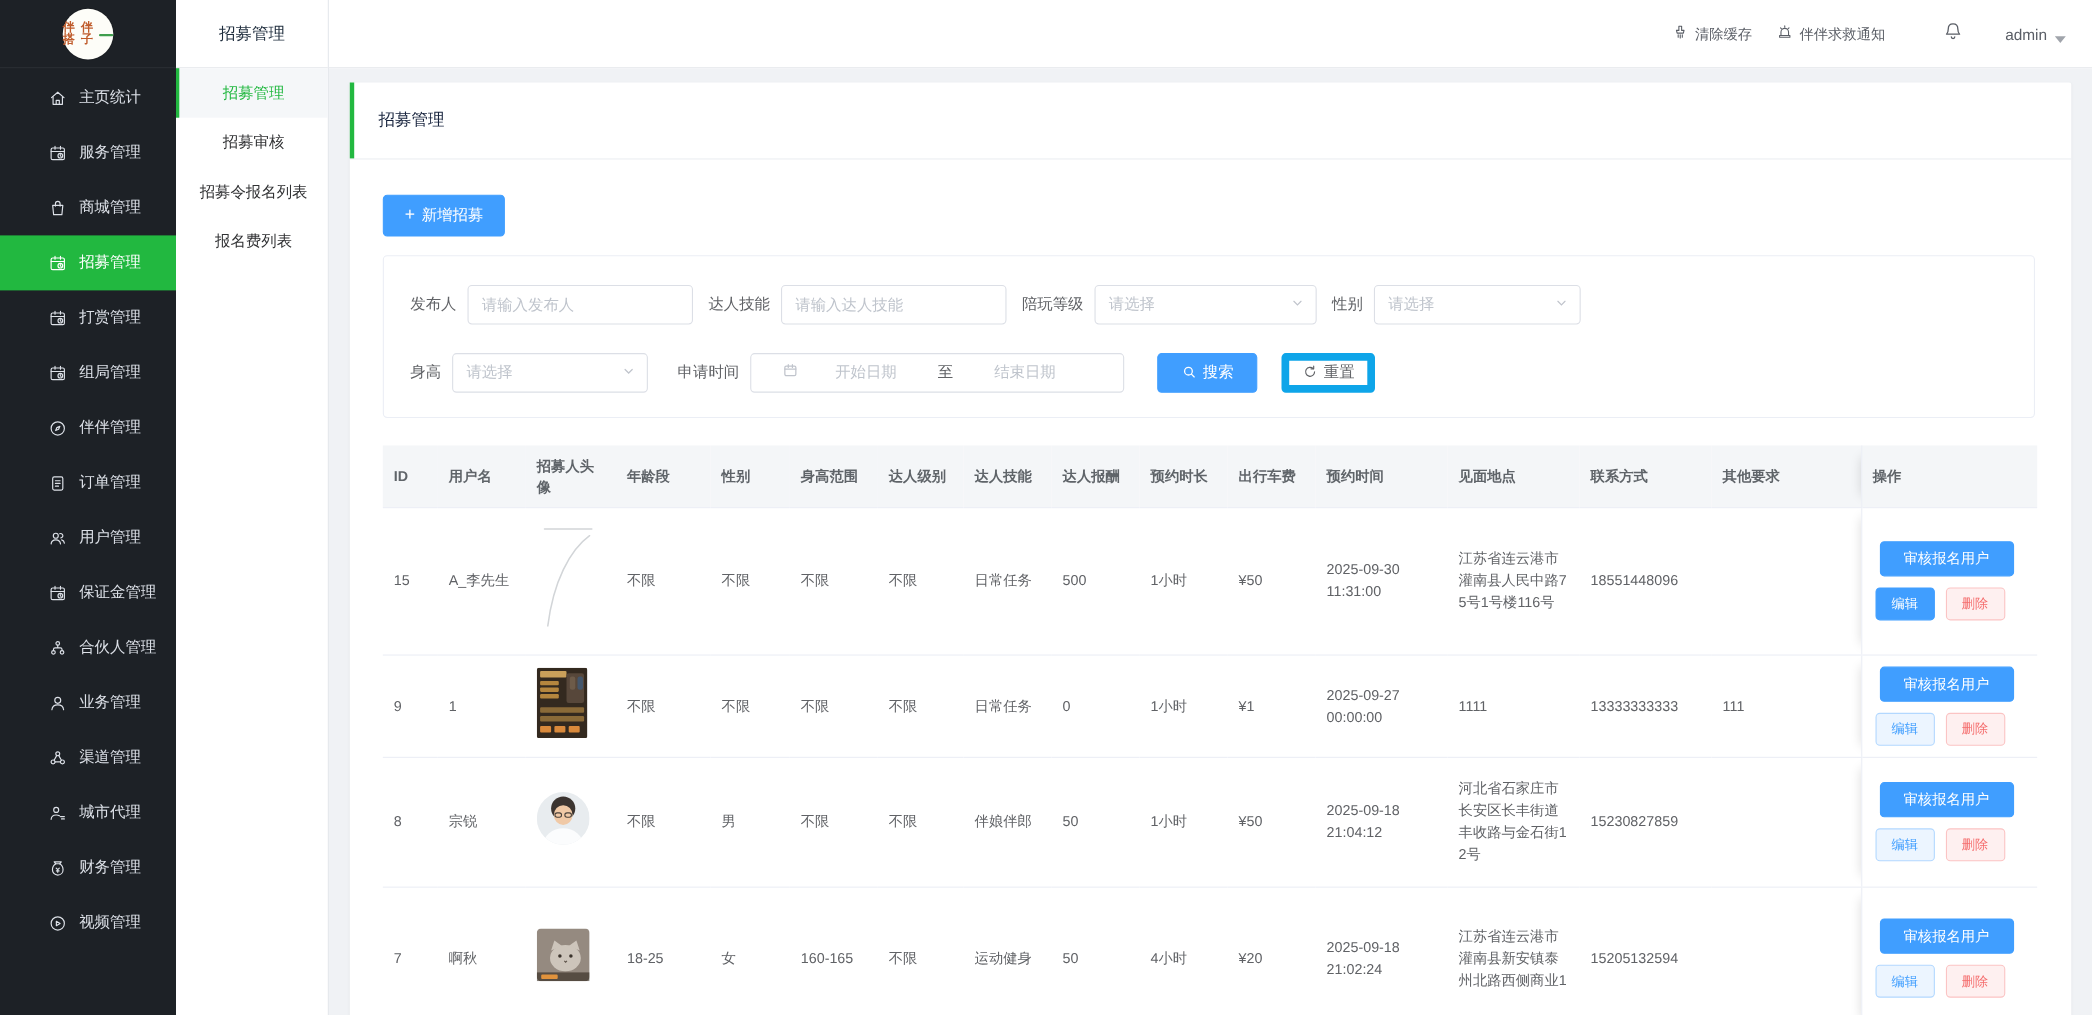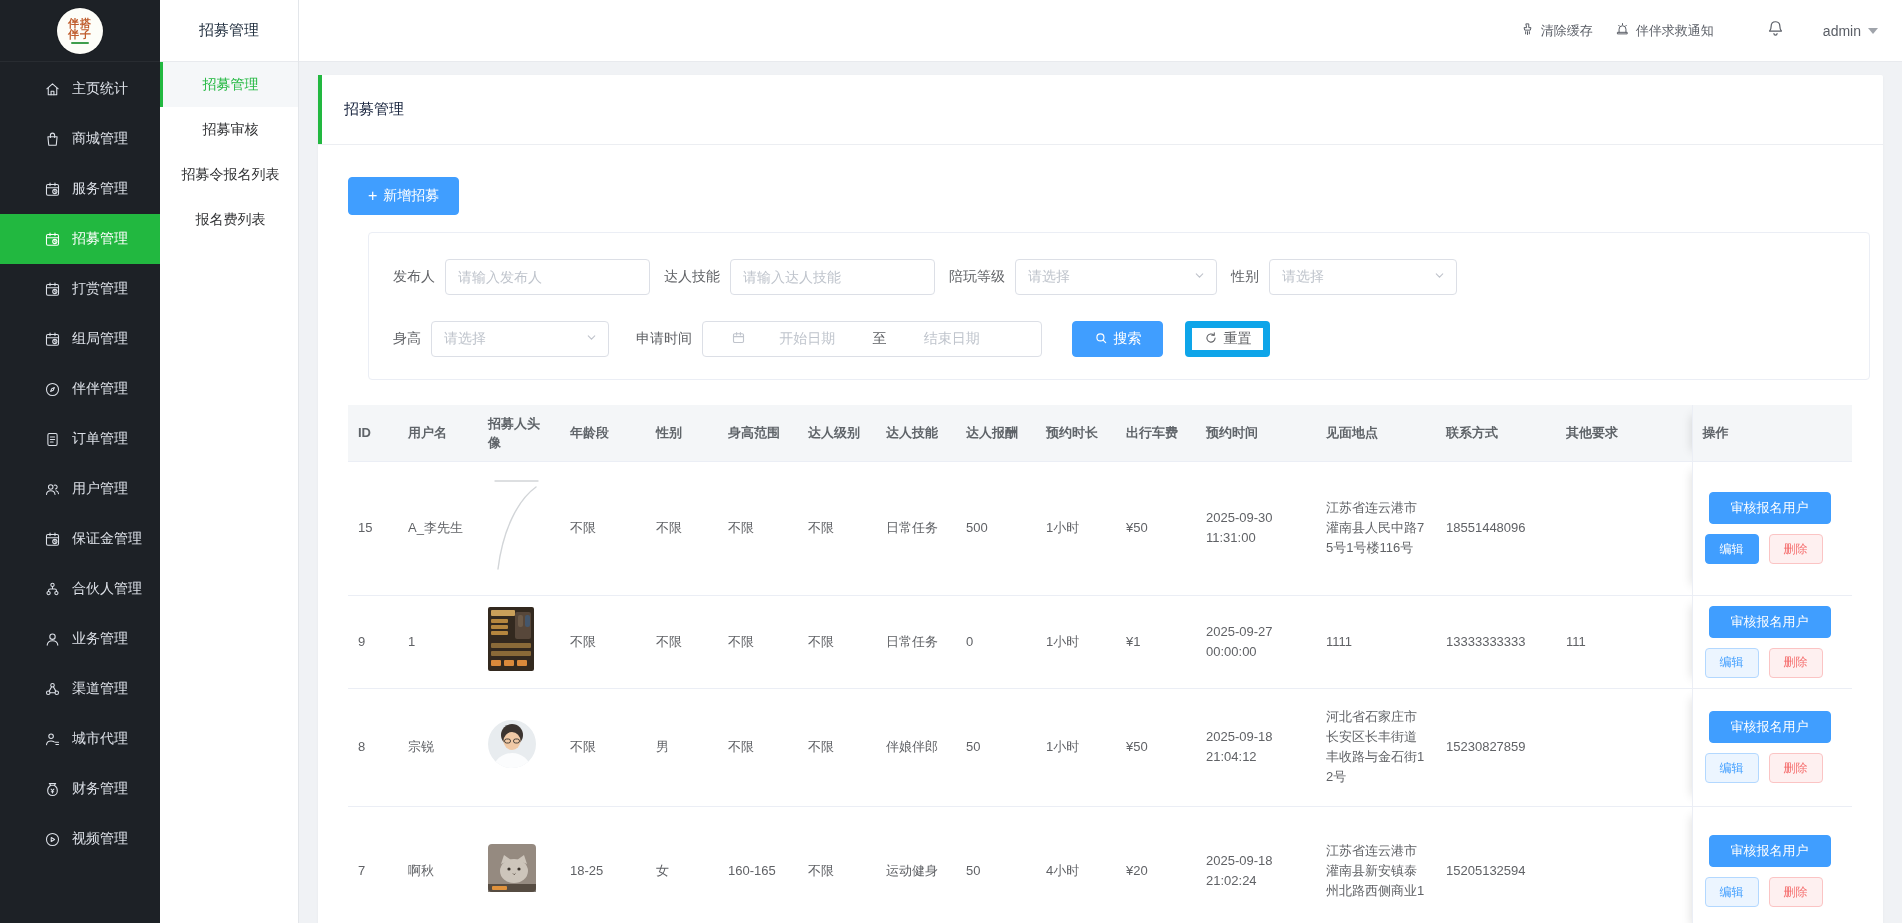--- a/index.html
+++ b/index.html
@@ -7,21 +7,21 @@
     --side-bg:#1d2126; --page-bg:#f0f2f5; --border:#ebeef5;
     --txt:#606266; --txt-light:#909399; --ph:#bfc4cc;
   }
   *{margin:0;padding:0;box-sizing:border-box;font-family:"Liberation Sans","DejaVu Sans",sans-serif;}
   html,body{width:1902px;height:923px;overflow:hidden;background:#fff;}
   body{display:flex;}
 
   
   .sidebar{width:160px;height:100%;background:var(--side-bg);flex:0 0 160px;display:flex;flex-direction:column;}
   .logo-area{height:62px;display:flex;align-items:center;justify-content:center;border-bottom:1px solid rgba(255,255,255,.05);}
-  .logo-circle{width:46px;height:46px;border-radius:50%;background:#fdfdf8;display:flex;flex-direction:column;align-items:center;justify-content:center;line-height:1;box-shadow:0 0 0 1px rgba(0,0,0,.1);}
+  .logo-circle{width:46px;height:46px;border-radius:50%;background:#fdfdf8;display:flex;flex-direction:row;align-items:center;justify-content:center;line-height:1;box-shadow:0 0 0 1px rgba(0,0,0,.1);}
   .logo-row{font-size:11px;font-weight:bold;color:#bf5b2b;letter-spacing:1px;}
   .logo-green{display:block;width:18px;height:2px;background:#3f9e4d;border-radius:1px;margin-top:2px;}
   .nav{flex:1;padding-top:2px;}
   .nav-item{height:50px;display:flex;align-items:center;padding-left:44px;color:#dde1e8;font-size:14px;cursor:pointer;}
   .nav-item.active{background:var(--green);color:#fff;}
   .nav-icon{width:17px;height:17px;margin-right:11px;display:inline-flex;align-items:center;}
   .nav-icon svg{width:17px;height:17px;}
 
   
   .submenu{width:139px;flex:0 0 139px;height:100%;background:#fff;border-right:1px solid #e3e6ea;}
@@ -29,34 +29,34 @@
   .sub-item{height:45px;display:flex;align-items:center;justify-content:center;font-size:14px;color:#303133;cursor:pointer;border-left:3px solid transparent;}
   .sub-item.active{background:#f5f7f9;color:var(--green);border-left-color:var(--green);}
 
   
   .main{flex:1;display:flex;flex-direction:column;height:100%;min-width:0;}
   .topbar{height:62px;flex:0 0 62px;background:#fff;border-bottom:1px solid #e8eaee;display:flex;align-items:center;justify-content:flex-end;padding-right:24px;}
   .topbar-link{display:flex;align-items:center;gap:6px;font-size:13px;color:#5a5e66;cursor:pointer;margin-left:22px;}
   .topbar-link svg{width:15px;height:15px;}
   .bell-wrap{margin-left:52px;cursor:pointer;display:flex;align-items:center;}
   .bell-wrap svg{width:19px;height:19px;}
-  .user-wrap{margin-left:38px;display:flex;align-items:center;gap:7px;font-size:14px;color:#5a5e66;cursor:pointer;}
+  .user-wrap{margin-left:38px;display:flex;align-items:flex-end;gap:7px;font-size:14px;color:#5a5e66;cursor:pointer;}
   .caret{width:0;height:0;border-left:5px solid transparent;border-right:5px solid transparent;border-top:6px solid #a0a4ab;}
 
   .content{flex:1;background:var(--page-bg);padding:13px 19px 0;overflow:hidden;}
   .card{background:#fff;min-height:100%;border-radius:2px;box-shadow:0 1px 3px rgba(0,0,0,.04);}
   .card-header{height:70px;display:flex;align-items:center;padding-left:26px;border-bottom:1px solid #eceef2;position:relative;font-size:15px;color:#17233d;}
   .card-header::before{content:"";position:absolute;left:0;top:0;bottom:0;width:4px;background:var(--green);}
   .card-body{padding:32px 30px 0;}
 
   .btn-add{height:38px;padding:0 19px;background:var(--primary);border:1px solid var(--primary);border-radius:4px;color:#fff;font-size:14px;display:inline-flex;align-items:center;gap:6px;cursor:pointer;}
   .plus-glyph{font-size:16px;font-weight:400;line-height:1;}
 
   
-  .filter-box{margin-top:17px;border:1px solid var(--border);border-radius:4px;padding:26px 24px 22px;width:1502px;margin-left:20px;}
+  .filter-box{margin-top:17px;border:1px solid var(--border);border-radius:4px;padding:26px 24px 22px;width:1502px;}
   .f-row{display:flex;align-items:center;}
   .f-row + .f-row{margin-top:26px;}
   .f-group{display:flex;align-items:center;margin-right:14px;}
   .f-label{font-size:14px;color:var(--txt);margin-right:10px;white-space:nowrap;}
   .f-input{height:36px;border:1px solid #dcdfe6;border-radius:4px;padding:0 12px;font-size:14px;color:var(--txt);outline:none;}
   .f-input::placeholder{color:var(--ph);}
   .f-select{height:36px;border:1px solid #dcdfe6;border-radius:4px;padding:0 10px 0 12px;font-size:14px;color:var(--ph);display:flex;align-items:center;justify-content:space-between;cursor:pointer;background:#fff;}
   .f-select svg{width:13px;height:13px;}
   .date-box{width:340px;height:36px;border:1px solid #dcdfe6;border-radius:4px;display:flex;align-items:center;padding:0 28px;cursor:pointer;background:#fff;}
   .date-box svg{width:15px;height:15px;flex:0 0 15px;}
@@ -100,40 +100,40 @@
         <span class="nav-icon">
           <svg viewBox="0 0 24 24" fill="none" stroke="currentColor" stroke-width="1.5" stroke-linecap="round" stroke-linejoin="round">
             <path d="M4 11 12 4l8 7"></path>
             <path d="M6 10v9.5h12V10"></path>
             <path d="M10 19.5v-5h4v5"></path>
           </svg>
         </span>
         <span class="nav-label">主页统计</span>
       </div>
 
-      <div class="nav-item i1">
-        <span class="nav-icon">
-          <svg viewBox="0 0 24 24" fill="none" stroke="currentColor" stroke-width="1.5" stroke-linecap="round" stroke-linejoin="round">
-            <path d="M9 9V6a3 3 0 0 1 6 0v3"></path>
-            <path d="M5.5 8h13l-1.2 12H6.7Z"></path>
-          </svg>
-        </span>
-        <span class="nav-label">商城管理</span>
-      </div>
-
       <div class="nav-item i2">
         <span class="nav-icon">
           <svg viewBox="0 0 24 24" fill="none" stroke="currentColor" stroke-width="1.5" stroke-linecap="round" stroke-linejoin="round">
             <rect x="3.5" y="5" width="17" height="15" rx="2"></rect>
             <path d="M3.5 9.5h17M8.5 3v3.5M15.5 3v3.5"></path>
             <circle cx="15.3" cy="14.8" r="3"></circle>
             <path d="M15.3 13.4v1.5l1 .9"></path>
           </svg>
         </span>
         <span class="nav-label">服务管理</span>
+      </div>
+
+      <div class="nav-item i1">
+        <span class="nav-icon">
+          <svg viewBox="0 0 24 24" fill="none" stroke="currentColor" stroke-width="1.5" stroke-linecap="round" stroke-linejoin="round">
+            <path d="M9 9V6a3 3 0 0 1 6 0v3"></path>
+            <path d="M5.5 8h13l-1.2 12H6.7Z"></path>
+          </svg>
+        </span>
+        <span class="nav-label">商城管理</span>
       </div>
 
       <div class="nav-item i3 active">
         <span class="nav-icon">
           <svg viewBox="0 0 24 24" fill="none" stroke="currentColor" stroke-width="1.5" stroke-linecap="round" stroke-linejoin="round">
             <rect x="3.5" y="5" width="17" height="15" rx="2"></rect>
             <path d="M3.5 9.5h17M8.5 3v3.5M15.5 3v3.5"></path>
             <circle cx="15.3" cy="14.8" r="3"></circle>
             <path d="M15.3 13.4v1.5l1 .9"></path>
           </svg>

